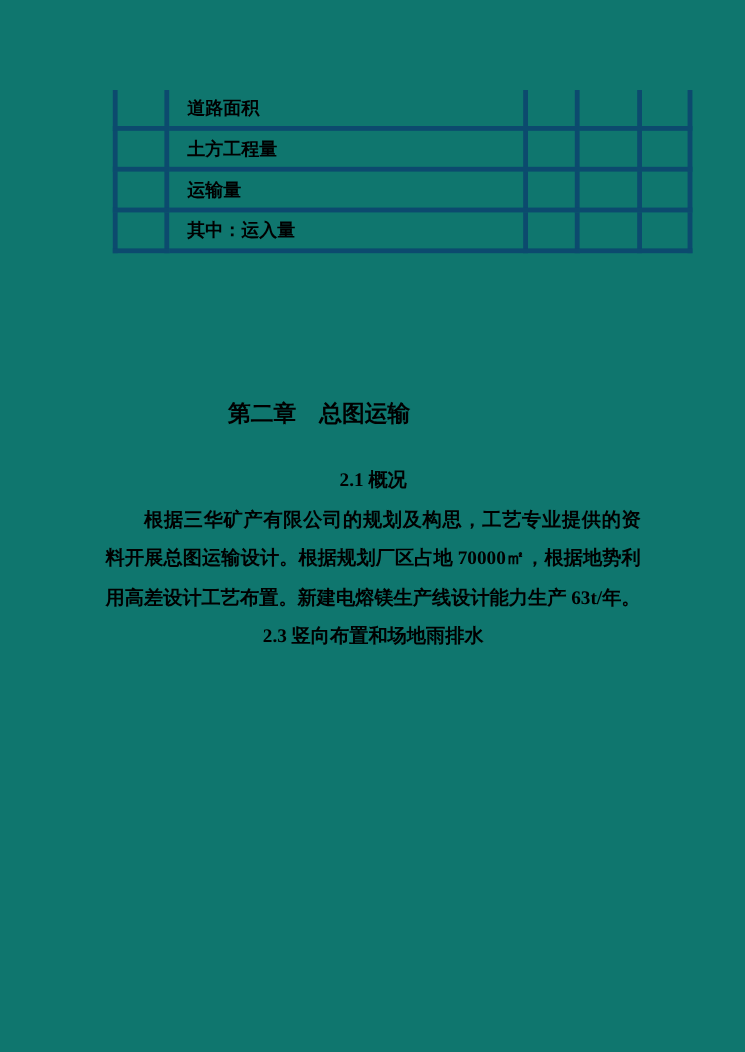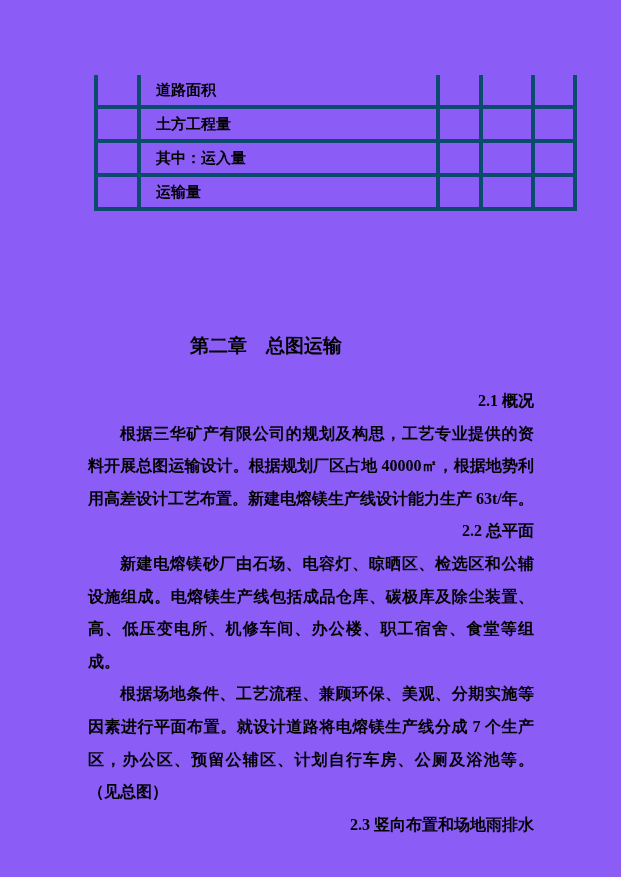--- a/index.html
+++ b/index.html
@@ -4,21 +4,21 @@
 <style>
   html, body {
     margin: 0;
     padding: 0;
     background: #ffffff;
   }
   .page {
     position: relative;
     width: 621px;
     height: 877px;
-    background: #8b5cf6;
+    background: #0f766e;
     overflow: hidden;
     font-family: "Liberation Serif", "DejaVu Serif", serif;
     color: #000000;
   }
 
   
   .tbl {
     position: absolute;
     left: 94px;
     top: 75px;
@@ -62,21 +62,21 @@
   .bodytext {
     position: absolute;
     left: 88px;
     top: 385px;
     width: 446px;
     font-size: 16px;
     font-weight: bold;
     line-height: 32.6px;
   }
   .bodytext p { margin: 0; }
-  .shead { text-align: right; }
+  .shead { text-align: center; }
   .para {
     text-align: justify;
     text-indent: 2em;
   }
 </style>
 </head>
 <body>
 
 <div class="page">
 
@@ -91,45 +91,40 @@
     </tr>
     <tr>
       <td class="col1"></td>
       <td class="col2 lbl">土方工程量</td>
       <td class="col3"></td>
       <td class="col4"></td>
       <td class="col5"></td>
     </tr>
     <tr>
       <td class="col1"></td>
-      <td class="col2 lbl">其中：运入量</td>
+      <td class="col2 lbl">运输量</td>
       <td class="col3"></td>
       <td class="col4"></td>
       <td class="col5"></td>
     </tr>
     <tr>
       <td class="col1"></td>
-      <td class="col2 lbl">运输量</td>
+      <td class="col2 lbl">其中：运入量</td>
       <td class="col3"></td>
       <td class="col4"></td>
       <td class="col5"></td>
     </tr>
   </tbody>
     </table>
 
   <h1 class="chapter">第二章　总图运输</h1>
 
   <div class="bodytext">
     <div>
       <p class="shead">2.1 概况</p>
-      <p class="para">根据三华矿产有限公司的规划及构思，工艺专业提供的资料开展总图运输设计。根据规划厂区占地 40000㎡，根据地势利用高差设计工艺布置。新建电熔镁生产线设计能力生产 63t/年。</p>
-    </div>
-    <div>
-      <p class="shead">2.2 总平面</p>
-      <p class="para">新建电熔镁砂厂由石场、电容灯、晾晒区、检选区和公辅设施组成。电熔镁生产线包括成品仓库、碳极库及除尘装置、高、低压变电所、机修车间、办公楼、职工宿舍、食堂等组成。</p>
-      <p class="para">根据场地条件、工艺流程、兼顾环保、美观、分期实施等因素进行平面布置。就设计道路将电熔镁生产线分成 7 个生产区，办公区、预留公辅区、计划自行车房、公厕及浴池等。（见总图）</p>
+      <p class="para">根据三华矿产有限公司的规划及构思，工艺专业提供的资料开展总图运输设计。根据规划厂区占地 70000㎡，根据地势利用高差设计工艺布置。新建电熔镁生产线设计能力生产 63t/年。</p>
     </div>
     <div>
       <p class="shead">2.3 竖向布置和场地雨排水</p>
     </div>
   </div>
 
 </div>
 
 </body></html>

